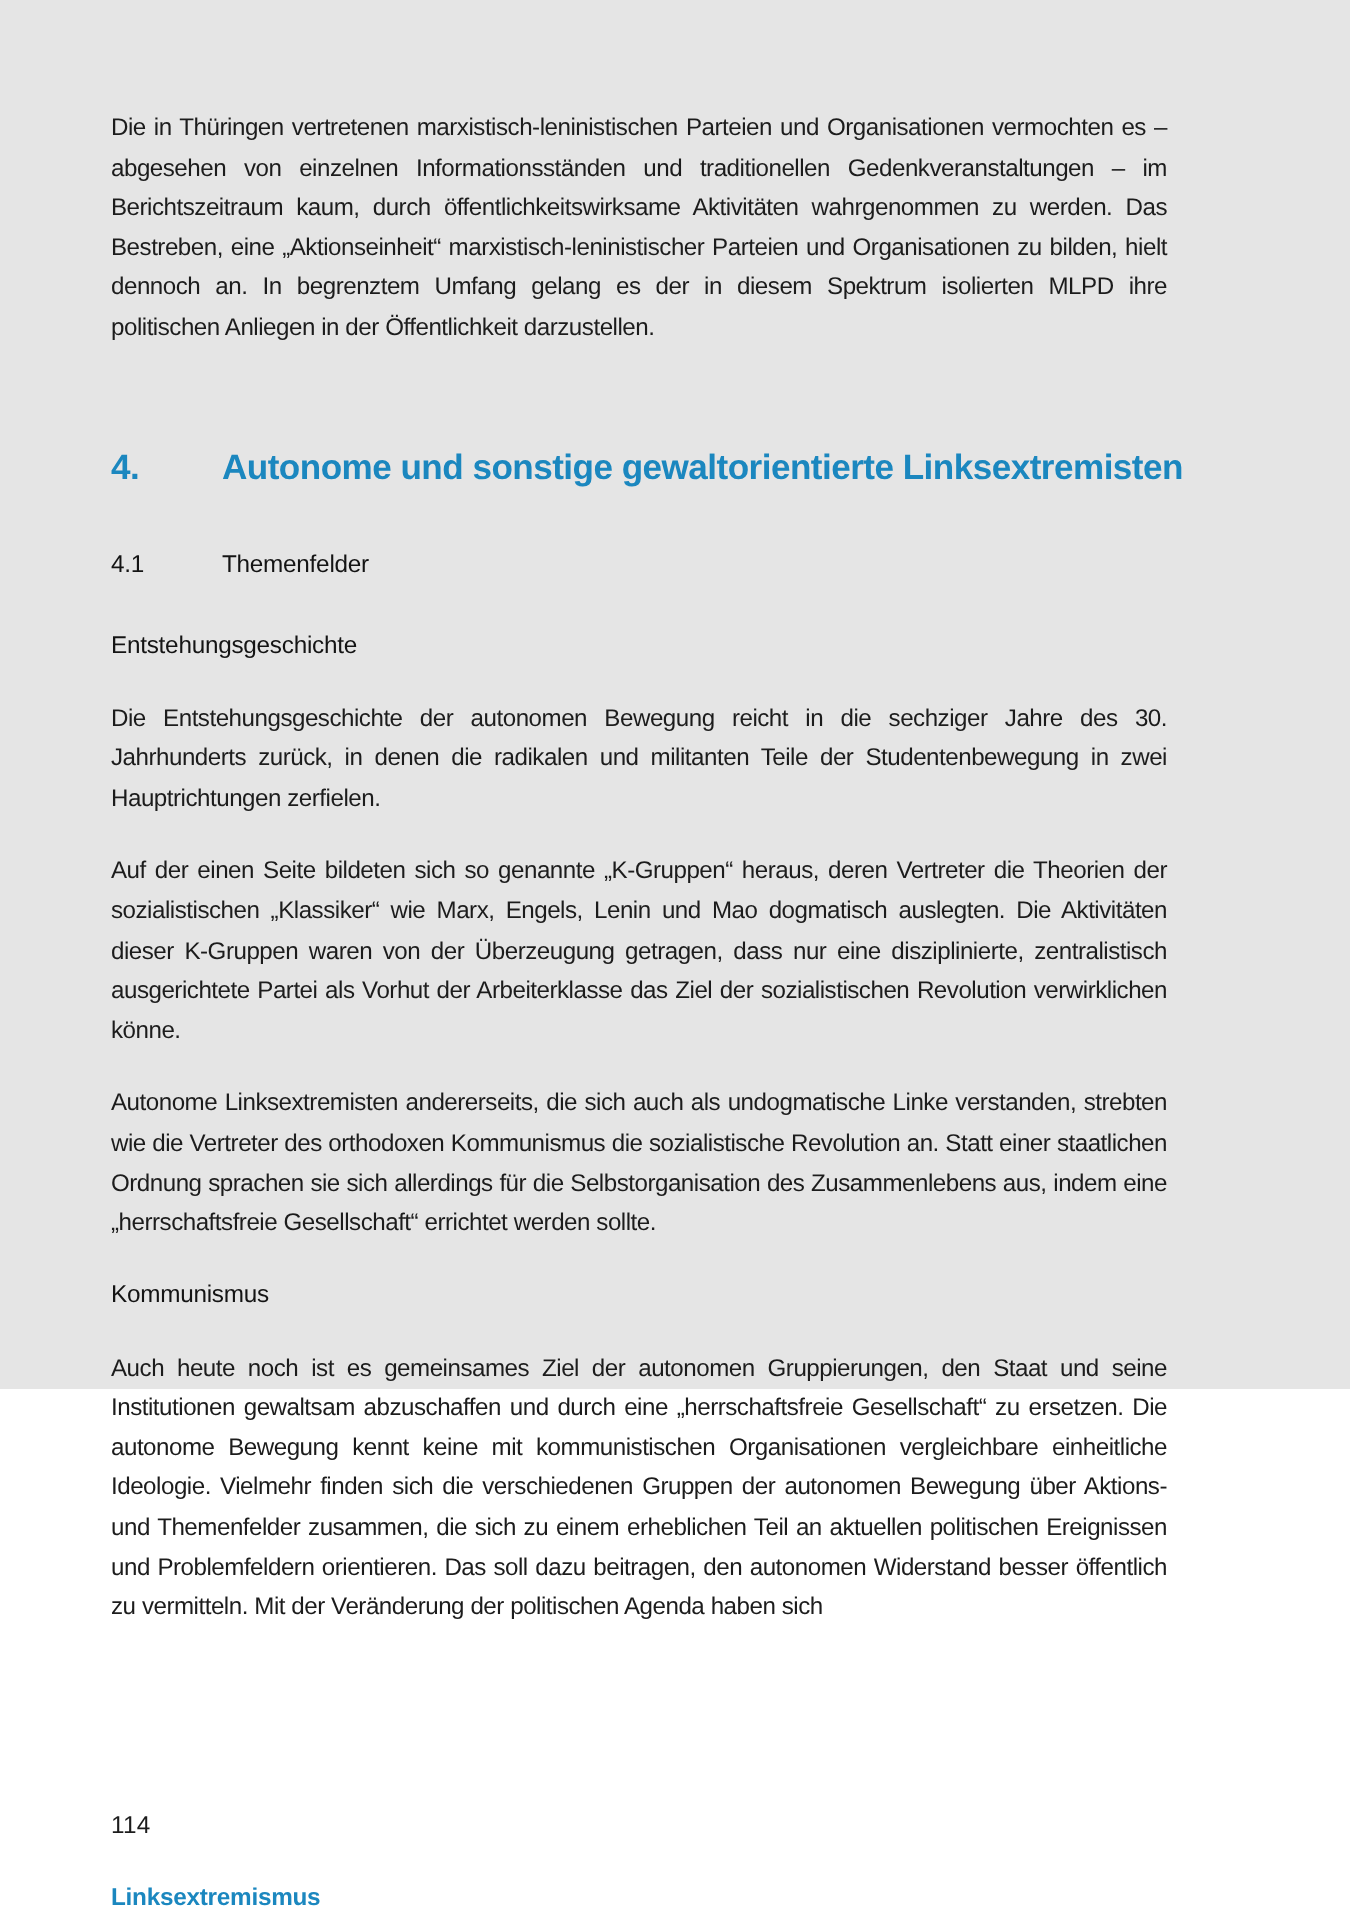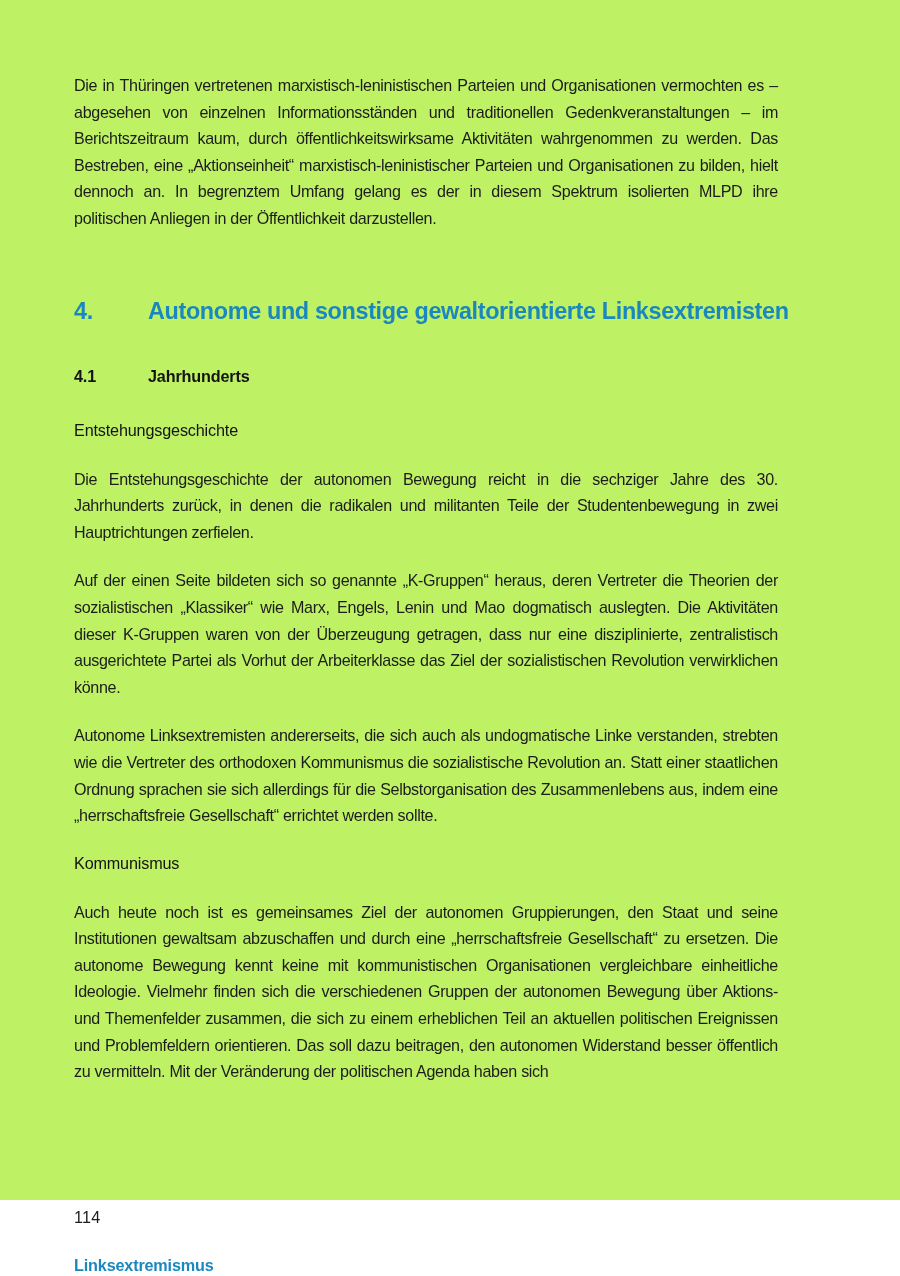--- a/index.html
+++ b/index.html
@@ -15,22 +15,22 @@
     font-family: "Liberation Sans", "DejaVu Sans", sans-serif;
     color: #1c1c1c;
     overflow: hidden;
   }
 
   .page {
     position: absolute;
     left: 0;
     top: 0;
     width: 900px;
-    height: 1200px;
-    background: #bef264;
+    height: 926px;
+    background: #e5e5e5;
   }
 
   .content {
     position: absolute;
     left: 74px;
     top: 72px;
     width: 704px;
   }
 
   
@@ -65,21 +65,21 @@
   }
   .chapter-heading .txt { flex: 1 1 auto; }
 
   
   .sub-heading {
     display: flex;
     align-items: baseline;
     color: #141414;
     font-size: 16.2px;
     line-height: 24px;
-    font-weight: 700;
+    font-weight: 400;
     letter-spacing: -0.01em;
     margin: 38px 0 0 0;
   }
   .sub-heading .num {
     width: 74px;
     flex: 0 0 74px;
   }
   .sub-heading .txt { flex: 1 1 auto; }
 
   
@@ -132,21 +132,21 @@
 
     <div class="gap-before-subhead"></div>
 
     <div class="chapter-heading">
       <span class="num">4.</span>
       <span class="txt">Autonome und sonstige gewaltorientierte Linksextremisten</span>
     </div>
 
     <div class="sub-heading">
       <span class="num">4.1</span>
-      <span class="txt">Jahrhunderts</span>
+      <span class="txt">Themenfelder</span>
     </div>
 
     <div class="gap-after-heading"></div>
 
     <p class="run-head">Entstehungsgeschichte</p>
 
     <div class="gap-after-runhead"></div>
 
     <p class="para">Die Entstehungsgeschichte der autonomen Bewegung reicht in die sechziger Jahre des 30. Jahrhunderts zurück, in denen die radikalen und militanten Teile der Studentenbewegung in zwei Hauptrichtungen zerfielen.</p>
 

